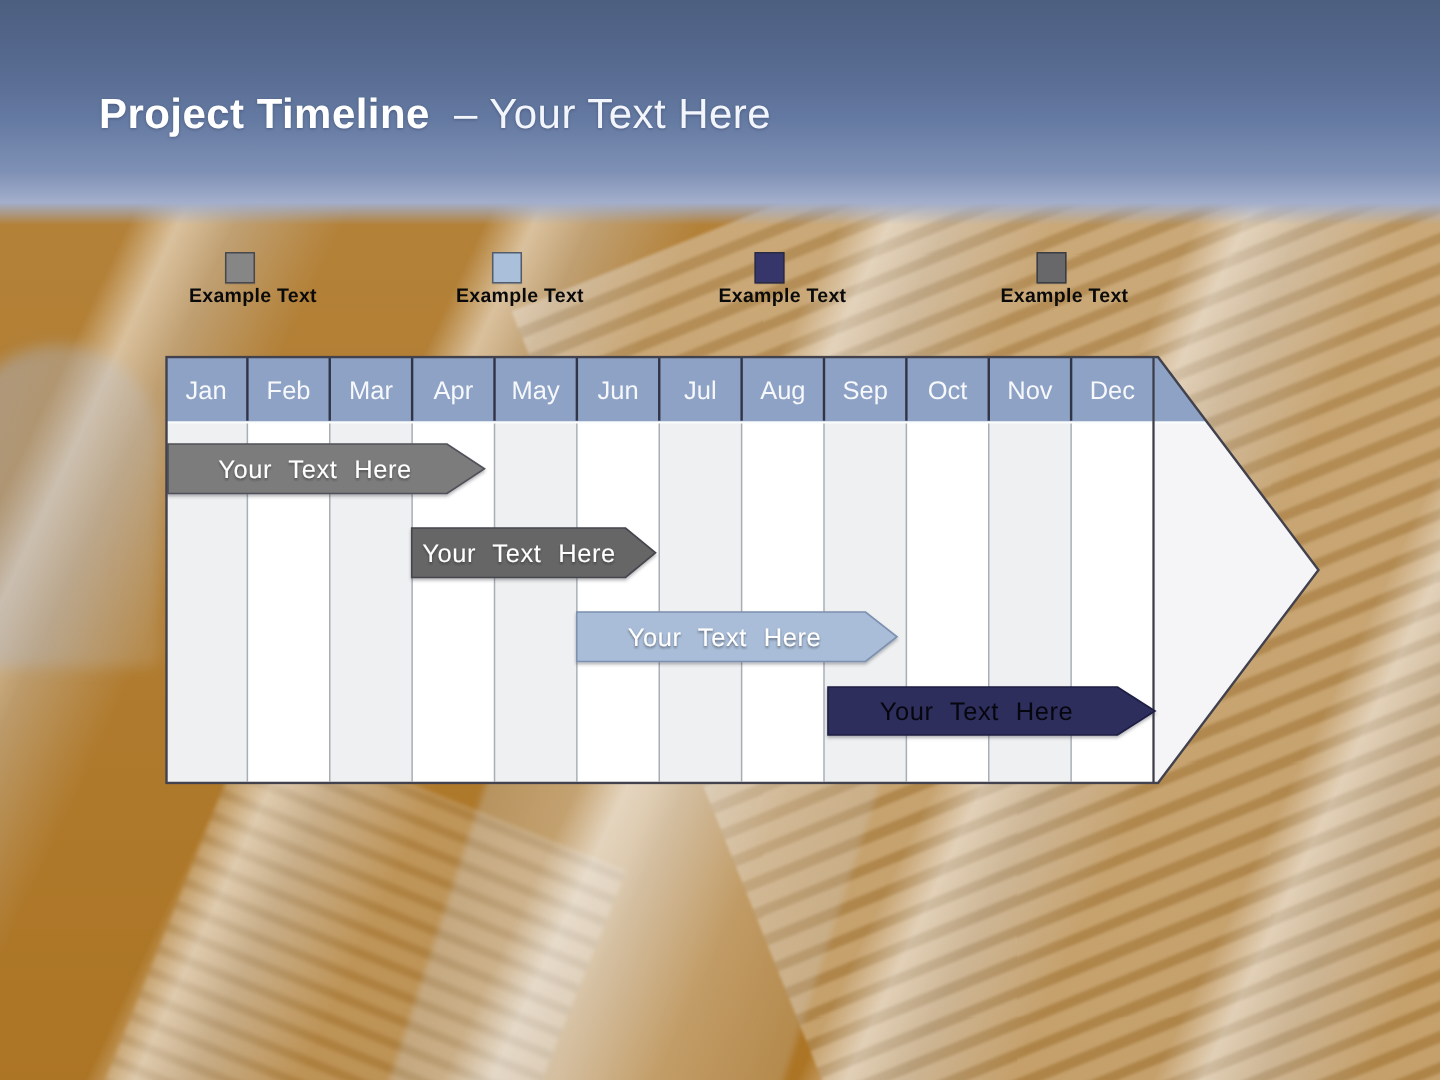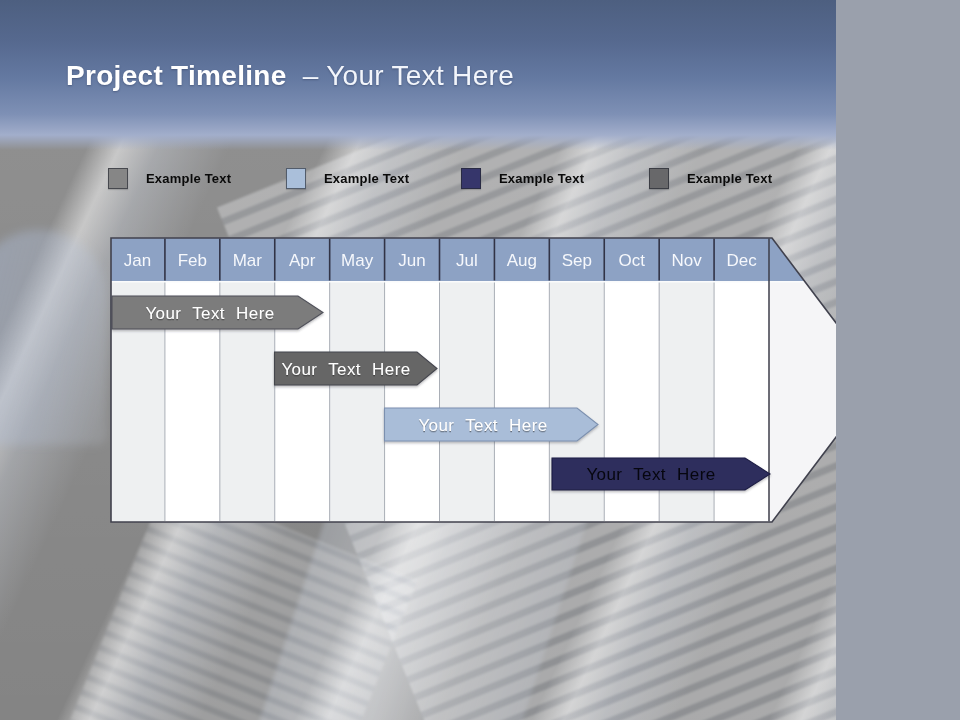--- a/index.html
+++ b/index.html
@@ -1,19 +1,19 @@
 <!DOCTYPE html>
 <html><head>
 <meta charset="utf-8">
 <style>
   * { margin:0; padding:0; box-sizing:border-box; }
   html,body { background:#9aa0ac; }
   .slide {
-    position:relative; width:836px; height:720px; overflow:hidden;
-    background:#737373;
+    position:relative; width:960px; height:720px; overflow:hidden;
+    background:#a16207;
     font-family:"Liberation Sans", sans-serif;
   }
   
   .photo { position:absolute; inset:0; }
   .photo .beams {
     position:absolute; inset:-120px;
     background:repeating-linear-gradient(115deg,
       rgba(255,255,255,0) 0px, rgba(255,255,255,0) 85px,
       rgba(255,255,255,.85) 115px, rgba(206,213,226,.55) 150px,
       rgba(236,239,244,0) 215px);
@@ -58,21 +58,21 @@
   .page-title {
     position:absolute; left:66px; top:60px; white-space:nowrap;
     font-size:28px; color:#ffffff; letter-spacing:.3px;
     text-shadow:0 1px 2px rgba(25,35,65,.35);
   }
   .page-title .t-bold { font-weight:700; }
   .page-title .t-rest { font-weight:400; color:#f2f5fb; margin-left:8px; }
 
   
   .legend { position:absolute; top:0; left:0; }
-  .legend-item { position:absolute; top:168px; display:flex; align-items:center; }
+  .legend-item { position:absolute; top:168px; display:flex; align-items:center;flex-direction:column; }
   .legend-item.i1 { left:108px; } .legend-item.i2 { left:286px; }
   .legend-item.i3 { left:461px; } .legend-item.i4 { left:649px; }
   .legend-swatch {
     width:20px; height:21px; border:1.5px solid rgba(35,38,48,.65);
     box-shadow:0 1px 1px rgba(0,0,0,.15);
   }
   .legend-label {
     margin-left:18px; font-size:13px; font-weight:700; color:#0a0a0a;
     letter-spacing:.2px; white-space:nowrap;
   }

